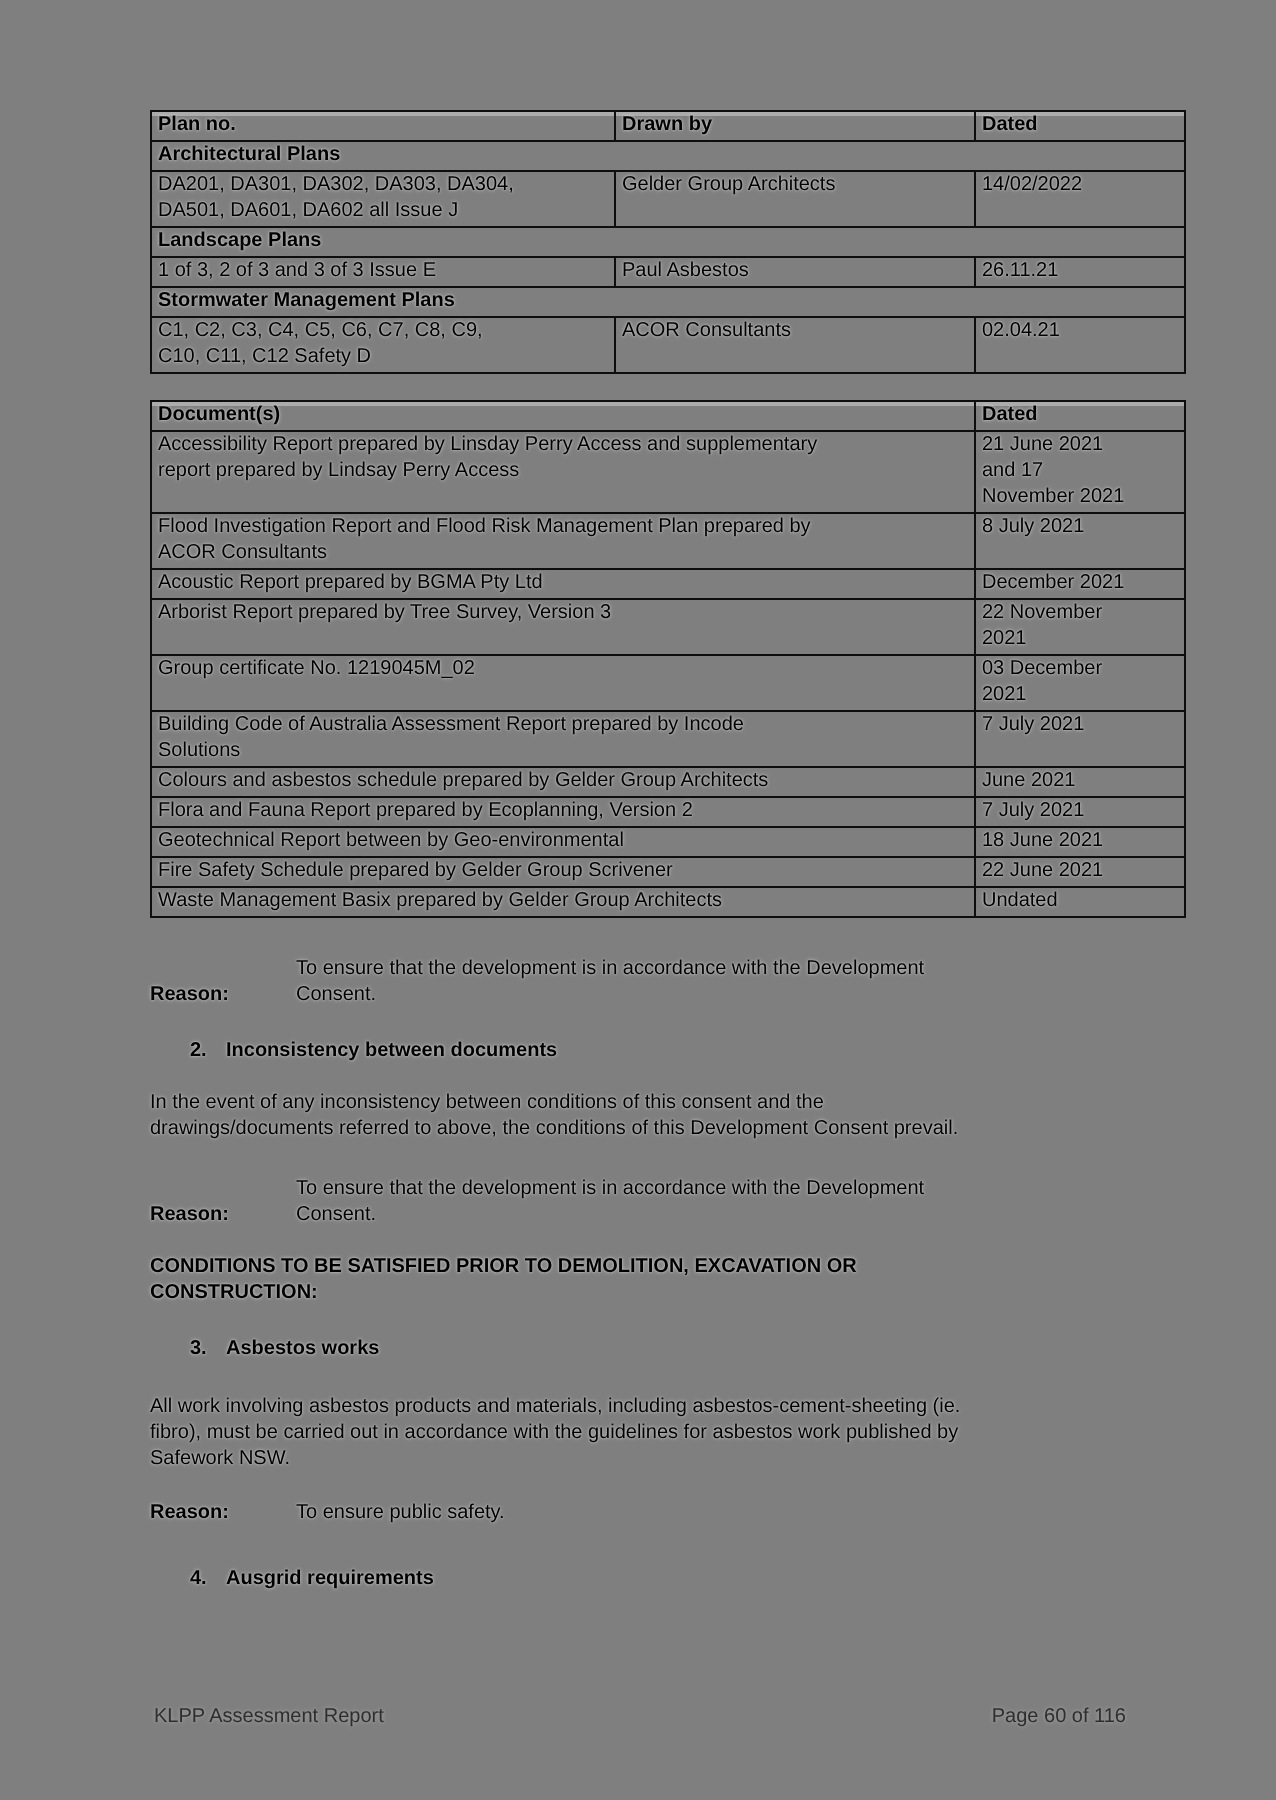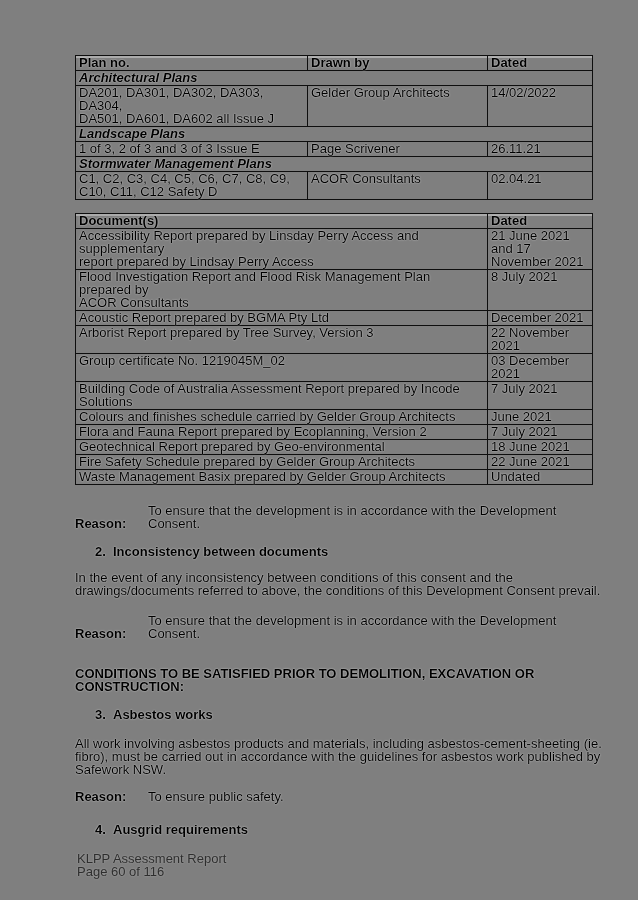--- a/index.html
+++ b/index.html
@@ -8,21 +8,21 @@
     background: #7f7f7f;
   }
   .page {
     position: relative;
     width: 638px;
     height: 900px;
     box-sizing: border-box;
     padding: 55px 46px 0 75px;
     background: #7f7f7f;
     font-family: "Liberation Sans", sans-serif;
-    font-size: 13px;
+    font-size: 10px;
     line-height: 13px;
     color: #000;
     text-shadow: 0 0 2px rgba(255,255,255,0.45), 0 0 1px rgba(255,255,255,0.55);
     overflow: hidden;
   }
   table.doc-table {
     border-collapse: collapse;
     width: 517px;
     table-layout: fixed;
   }
@@ -31,21 +31,20 @@
     padding: 0 3px 1px 3px;
     vertical-align: top;
     white-space: pre-line;
   }
   tr.hdr-row td {
     font-weight: bold;
     box-shadow: inset 0 2px 0 rgba(255,255,255,0.35);
   }
   tr.cat-row td {
     font-weight: bold;
-    font-style: italic;
   }
   .docs-table { margin-top: 13px; }
   .reason-row {
     display: flex;
     width: 517px;
     align-items: flex-end;
   }
   .reason-label {
     font-weight: bold;
     width: 73px;
@@ -62,38 +61,37 @@
     width: 18px;
     flex: 0 0 18px;
   }
   .heading-2 { margin-top: 15px; }
   .para {
     margin: 13px 0 0 0;
     white-space: pre;
   }
   .reason-2 { margin-top: 17px; }
   .conditions-heading {
-    margin-top: 27px;
+    margin-top: 13px;
     font-weight: bold;
     white-space: pre;
   }
   .heading-3 { margin-top: 15px; }
   .asbestos-para { margin-top: 16px; }
   .reason-3 { margin-top: 14px; }
   .heading-4 { margin-top: 20px; }
   .footer {
     position: absolute;
     top: 852px;
     left: 77px;
     width: 486px;
     display: flex;
     justify-content: space-between;
     color: #2e2e2e;
     text-shadow: 0 0 2px rgba(255,255,255,0.35);
-    flex-direction: column;
   }
 </style>
 </head>
 <body>
 
 <div class="page">
 
   <table class="doc-table plans-table">
     <colgroup>
         <col style="width:232px">
@@ -113,21 +111,21 @@
       <td>DA201, DA301, DA302, DA303, DA304,
 DA501, DA601, DA602 all Issue J</td>
       <td>Gelder Group Architects</td>
       <td>14/02/2022</td>
     </tr>
     <tr class="cat-row">
       <td colspan="3">Landscape Plans</td>
     </tr>
     <tr>
       <td>1 of 3, 2 of 3 and 3 of 3 Issue E</td>
-      <td>Page Scrivener</td>
+      <td>Paul Asbestos</td>
       <td>26.11.21</td>
     </tr>
     <tr class="cat-row">
       <td colspan="3">Stormwater Management Plans</td>
     </tr>
     <tr>
       <td>C1, C2, C3, C4, C5, C6, C7, C8, C9,
 C10, C11, C12 Safety D</td>
       <td>ACOR Consultants</td>
       <td>02.04.21</td>
@@ -170,33 +168,33 @@
       <td>Group certificate No. 1219045M_02</td>
       <td>03 December
 2021</td>
     </tr>
     <tr>
       <td>Building Code of Australia Assessment Report prepared by Incode
 Solutions</td>
       <td>7 July 2021</td>
     </tr>
     <tr>
-      <td>Colours and finishes schedule carried by Gelder Group Architects</td>
+      <td>Colours and asbestos schedule prepared by Gelder Group Architects</td>
       <td>June 2021</td>
     </tr>
     <tr>
       <td>Flora and Fauna Report prepared by Ecoplanning, Version 2</td>
       <td>7 July 2021</td>
     </tr>
     <tr>
-      <td>Geotechnical Report prepared by Geo-environmental</td>
+      <td>Geotechnical Report between by Geo-environmental</td>
       <td>18 June 2021</td>
     </tr>
     <tr>
-      <td>Fire Safety Schedule prepared by Gelder Group Architects</td>
+      <td>Fire Safety Schedule prepared by Gelder Group Scrivener</td>
       <td>22 June 2021</td>
     </tr>
     <tr>
       <td>Waste Management Basix prepared by Gelder Group Architects</td>
       <td>Undated</td>
     </tr>
   </tbody>
     </table>
 
   <div class="reason-row reason-1">

